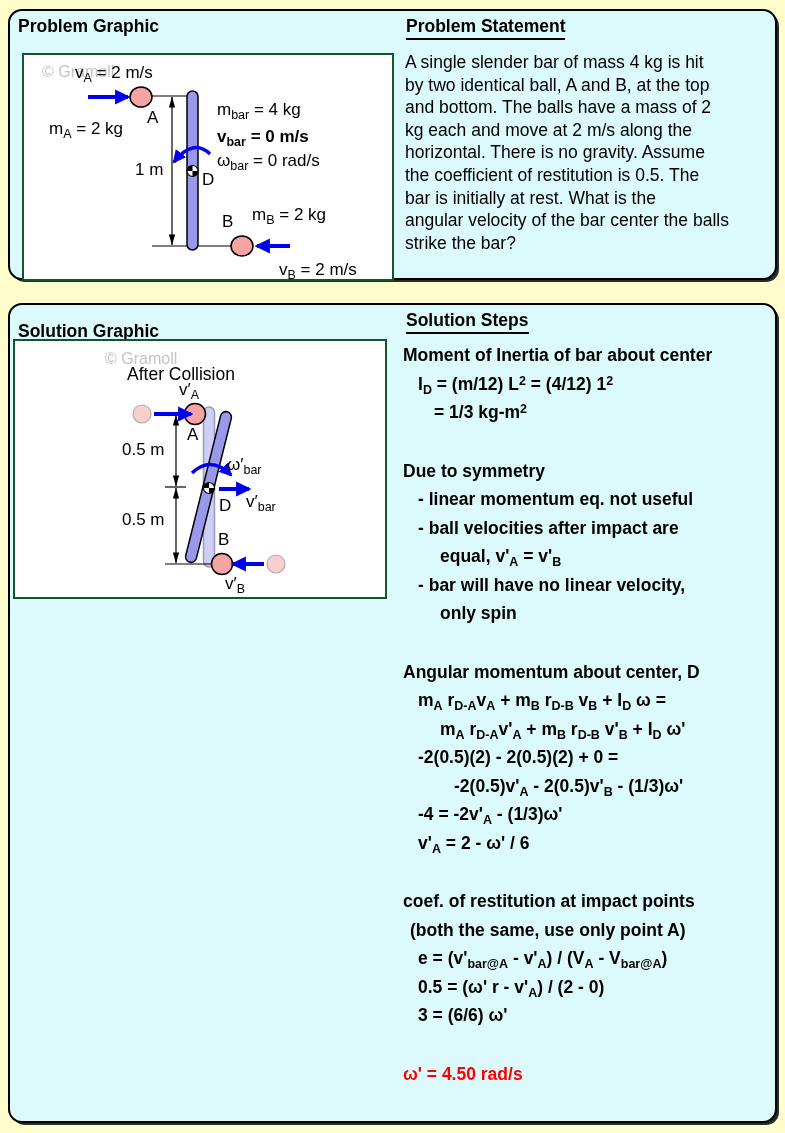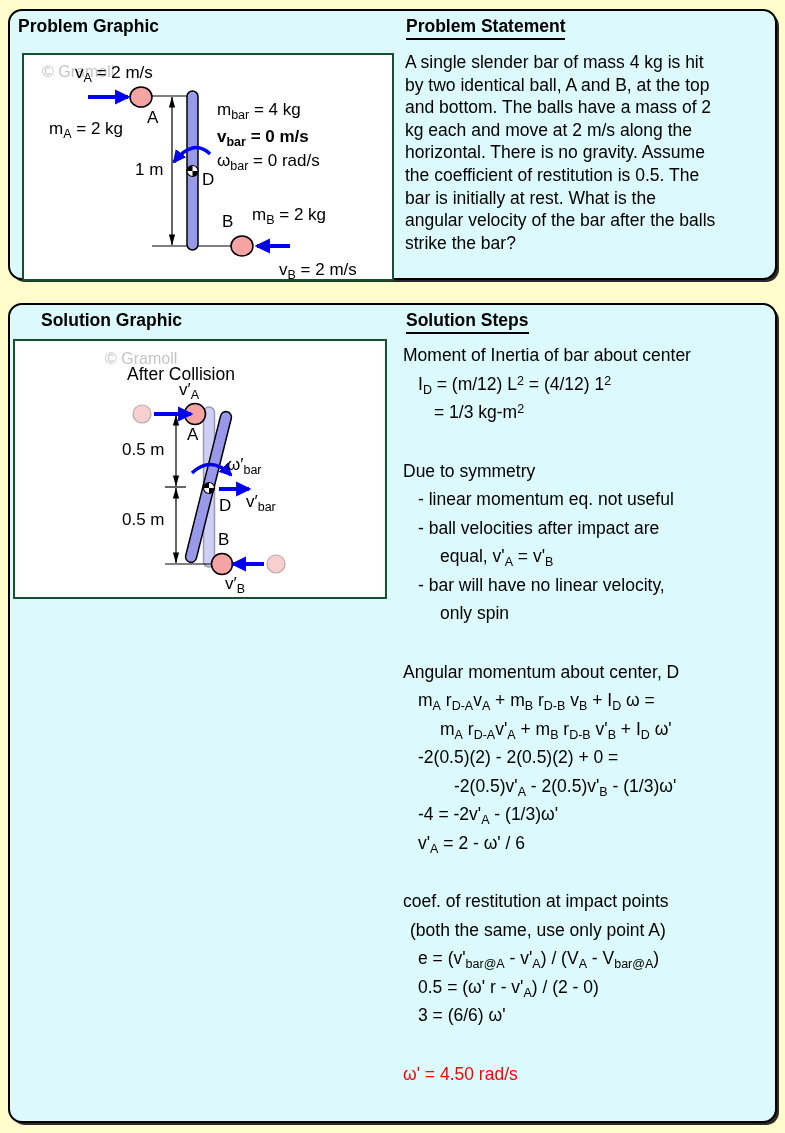--- a/index.html
+++ b/index.html
@@ -21,21 +21,21 @@
   #solution-box{left:11px;top:337px;width:374px;height:260px;}
   .gbox svg{position:absolute;left:0;top:0;}
   .lbl{position:absolute;font-size:17px;line-height:1.1;white-space:nowrap;z-index:3;}
   .wm{position:absolute;font-size:16px;color:var(--watermark);white-space:nowrap;z-index:1;}
   .caption{position:absolute;font-size:17.5px;white-space:nowrap;z-index:2;margin-top:16px;}
   sub{font-size:12.5px;vertical-align:-3.5px;line-height:0;}
   sup{font-size:12.5px;vertical-align:5px;line-height:0;}
   #statement-lines{position:absolute;left:405px;top:51px;width:368px;font-size:17.5px;}
   #statement-lines .s-line{line-height:22.6px;white-space:nowrap;}
   #steps-lines{position:absolute;left:403px;top:341px;width:372px;font-size:17.5px;}
-  #steps-lines .step{line-height:28.5px;white-space:nowrap;}
+  #steps-lines .step{line-height:28.5px;white-space:nowrap;font-weight:bold;}
   .sec{margin-top:30px;}
   .red{color:var(--result_red);}
   .i0{padding-left:0;}
   .i1{padding-left:7px;}.i2{padding-left:15px;}.i3{padding-left:31px;}
   .i4{padding-left:37px;}.i5{padding-left:51px;}
   
   .bar{fill:var(--bar_fill);stroke:#000;stroke-width:1.5;}
   .barghost{fill:var(--bar_ghost);stroke:#9A9AB8;stroke-width:1.5;}
   .ball{fill:var(--ball_fill);stroke:#000;stroke-width:1.5;}
   .ballghost{fill:var(--ball_ghost);stroke:#BBA8A8;stroke-width:1.2;}
@@ -104,26 +104,26 @@
   </div>
 
   <div id="statement-lines">
       <div class="s-line">A single slender bar of mass 4 kg is hit</div>
       <div class="s-line">by two identical ball, A and B, at the top</div>
       <div class="s-line">and bottom. The balls have a mass of 2</div>
       <div class="s-line">kg each and move at 2 m/s along the</div>
       <div class="s-line">horizontal. There is no gravity. Assume</div>
       <div class="s-line">the coefficient of restitution is 0.5. The</div>
       <div class="s-line">bar is initially at rest. What is the</div>
-      <div class="s-line">angular velocity of the bar after the balls</div>
+      <div class="s-line">angular velocity of the bar center the balls</div>
       <div class="s-line">strike the bar?</div>
     </div>
 
   <div id="panel-solution" class="panel">
-    <div class="panel-title" style="left:8px;top:5px;margin-left:23px;">Solution Graphic</div>
+    <div class="panel-title" style="left:8px;top:16px;">Solution Graphic</div>
 
     <div id="solution-box" class="gbox" style="left:3px;top:34px;">
       <div class="wm" style="left:90px;top:9px;">© Gramoll</div>
       <div class="caption" style="left:112px;top:7px;">After Collision</div>
 
       <svg width="370" height="256" viewBox="0 0 370 256" style="z-index:2;">
 
         <rect x="188.5" y="66" width="11" height="160" rx="5.5" class="barghost"></rect>
 
         <circle cx="127" cy="73" r="9" class="ballghost"></circle>

